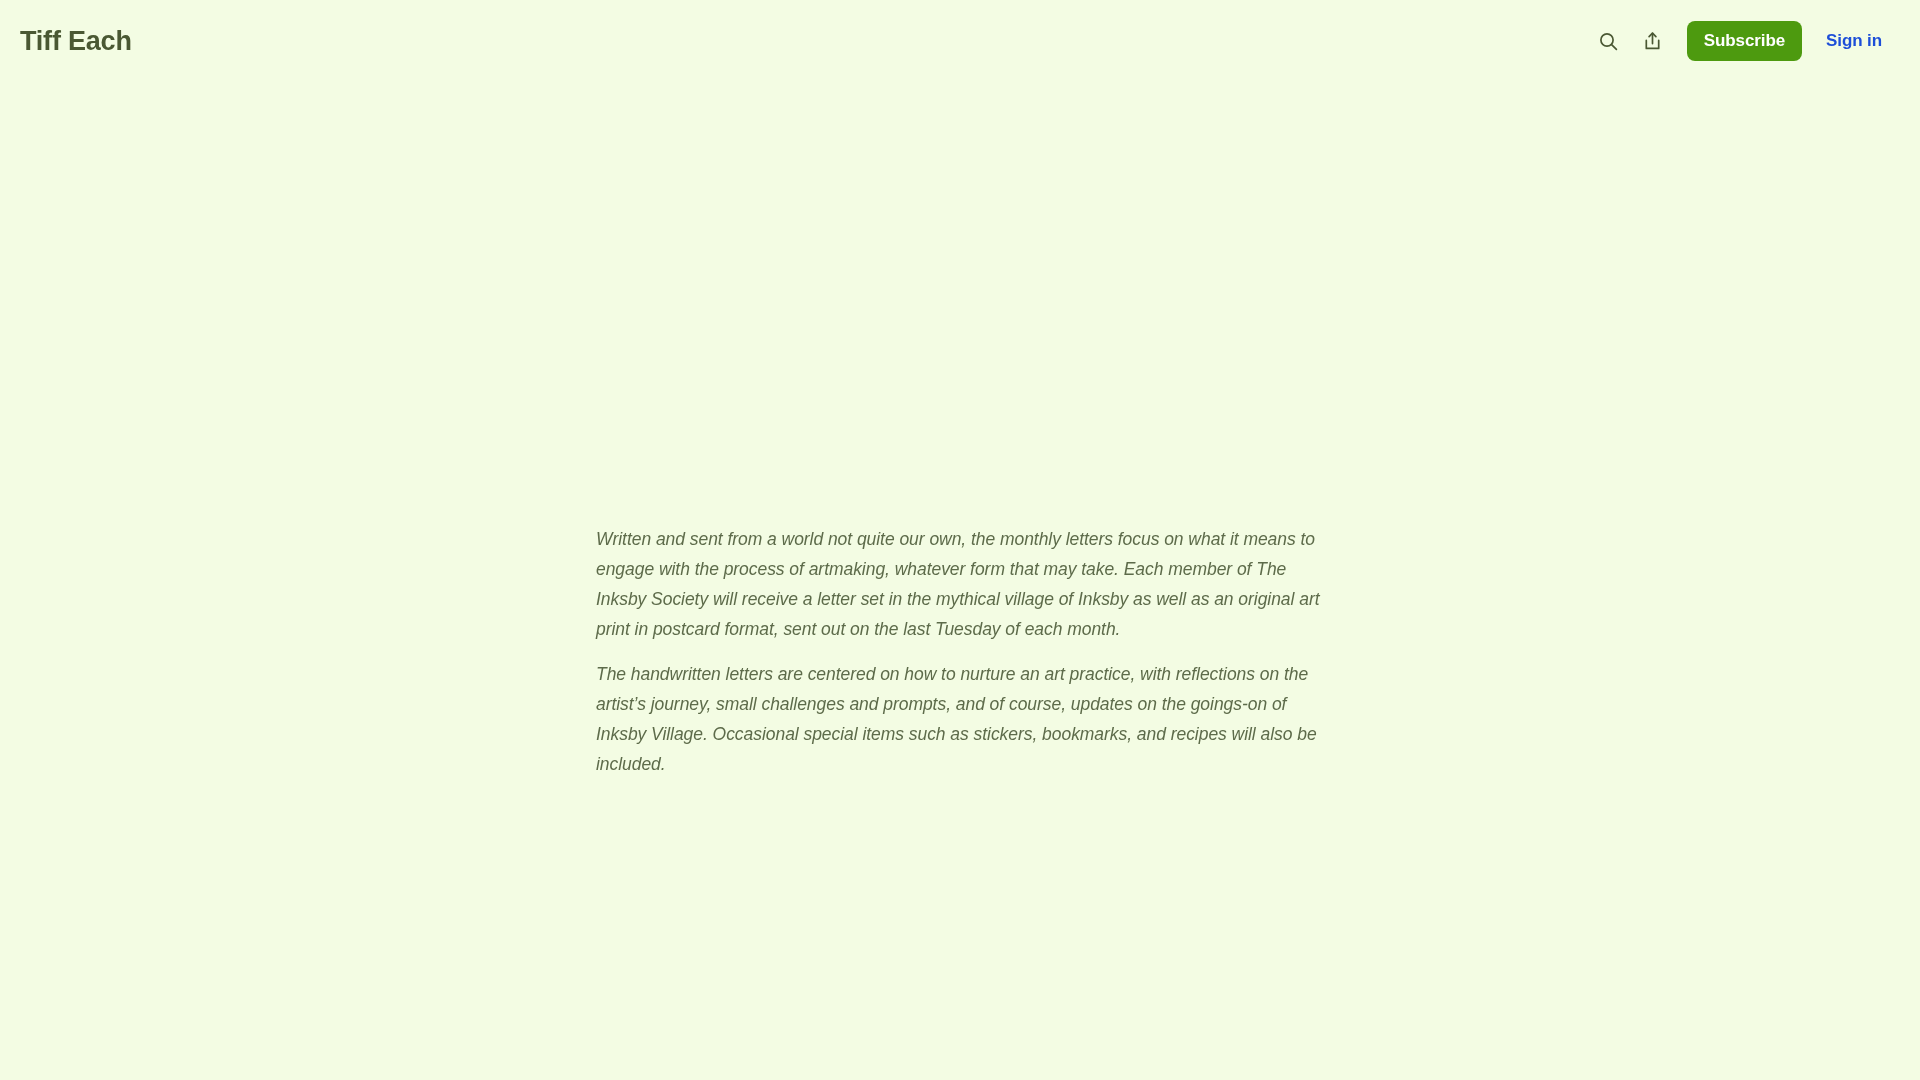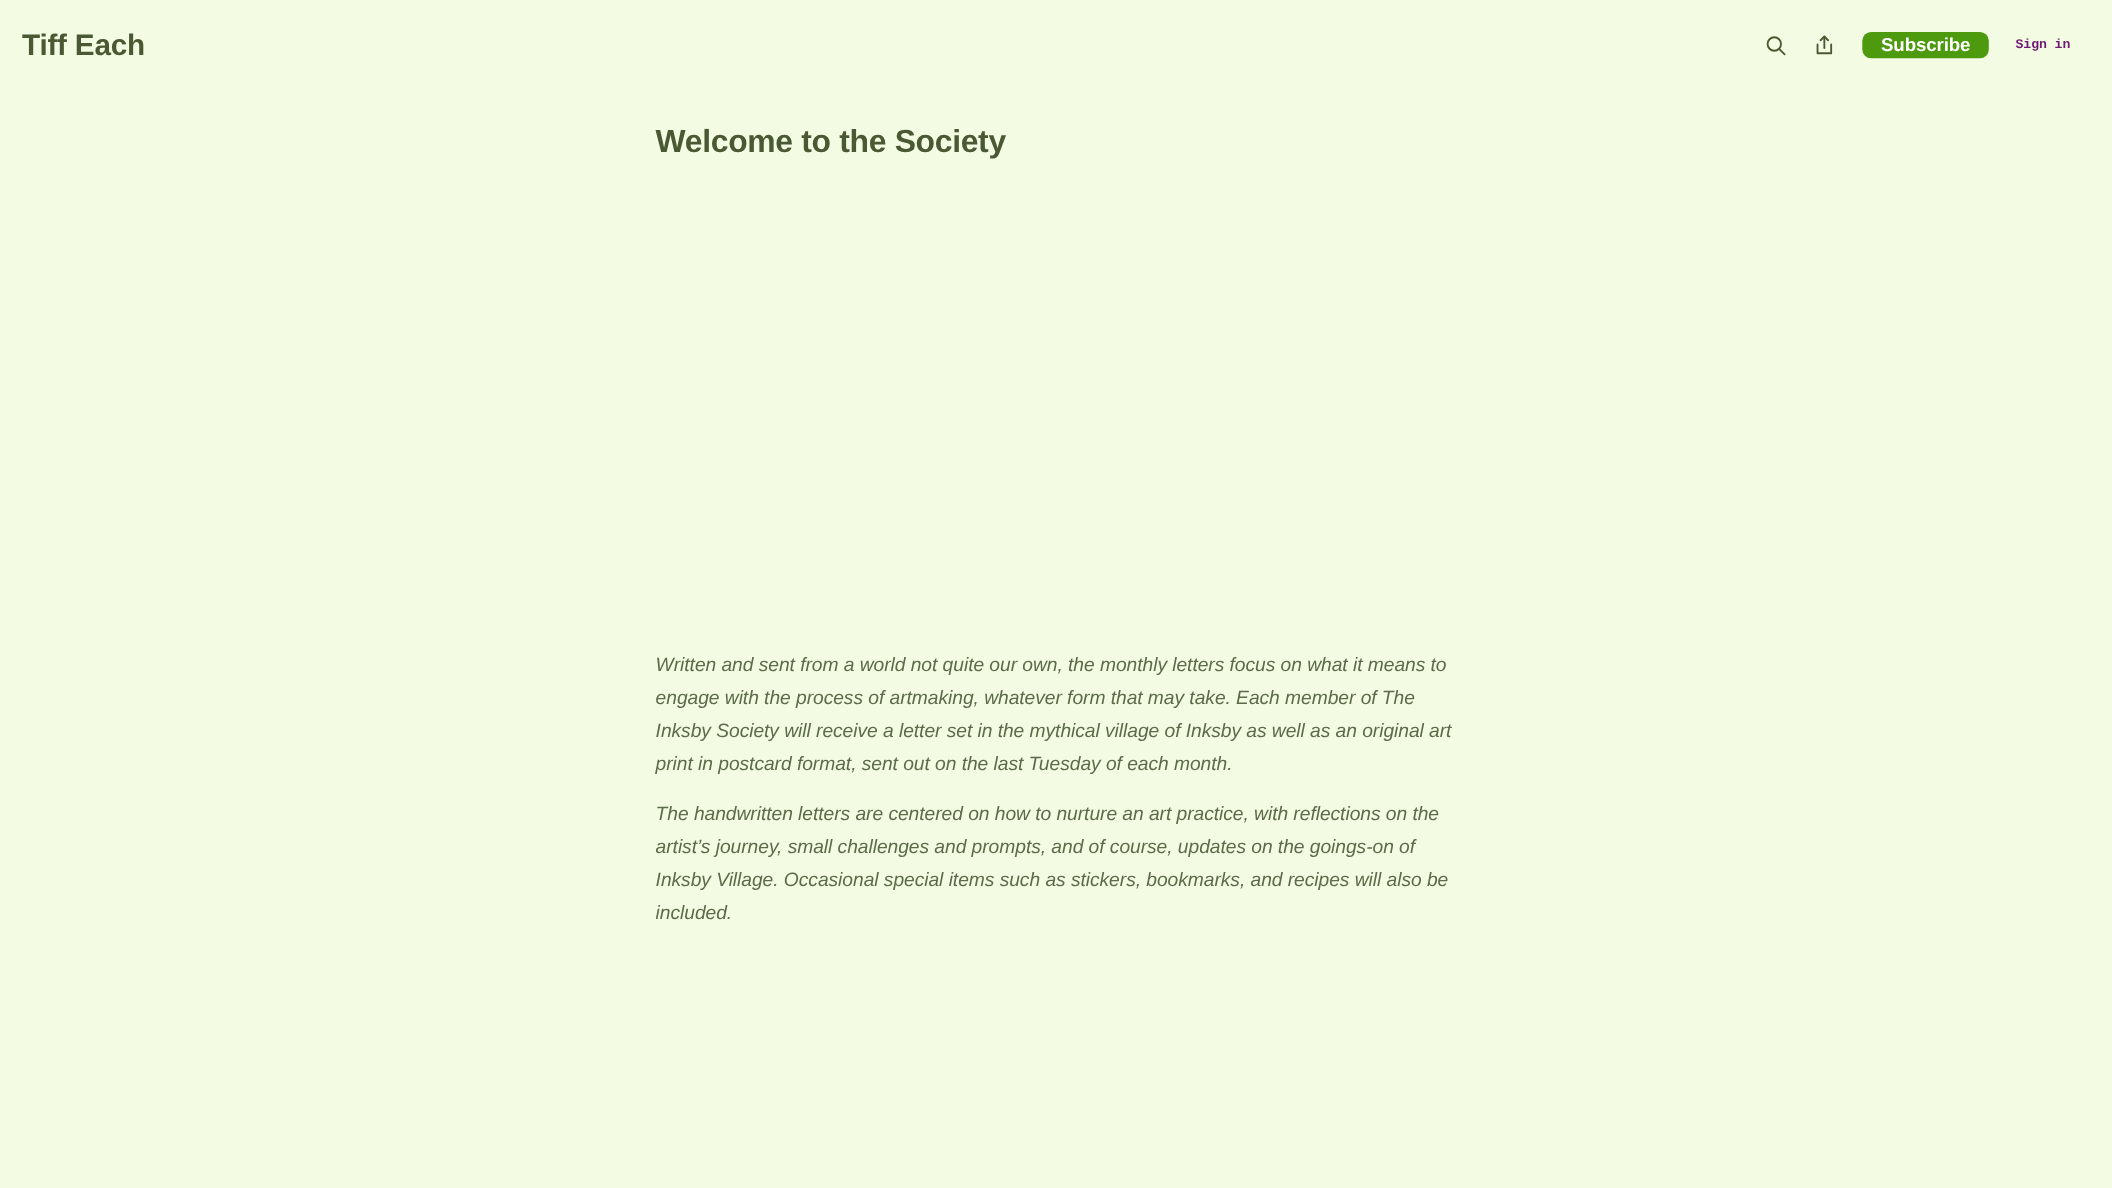--- a/index.html
+++ b/index.html
@@ -53,21 +53,21 @@
     padding: 0;
     cursor: pointer;
     color: #4a5833;
   }
   .icon-btn svg { display: block; }
 
   .subscribe-btn {
     display: inline-flex;
     align-items: center;
     justify-content: center;
-    height: 24px;
+    height: 40px;
     padding: 0 17px;
     margin-left: 12px;
     background: #4d9a0f;
     color: #ffffff;
     font-size: 17px;
     font-weight: 700;
     border: none;
     border-radius: 8px;
     cursor: pointer;
     white-space: nowrap;
@@ -75,27 +75,27 @@
     font-family: "Liberation Sans", sans-serif;
   }
   .signin-btn {
     display: inline-flex;
     align-items: center;
     height: 40px;
     padding: 0 14px;
     margin-left: 10px;
     background: none;
     border: none;
-    color: #701a75;
-    font-size: 12px;
+    color: #1d4ed8;
+    font-size: 17px;
     font-weight: 700;
     cursor: pointer;
     white-space: nowrap;
     letter-spacing: -0.1px;
-    font-family: Liberation Mono, monospace;
+    font-family: Liberation Sans, sans-serif;
   }
 
   
   .article {
     width: 730px;
     margin: 0 auto 0 596px;
     padding: 0;
   }
   .post-title {
     margin: 29px 0 0 0;
@@ -166,21 +166,20 @@
     </button>
 
     <button class="subscribe-btn">Subscribe</button>
 
     <button class="signin-btn">Sign in</button>
   </div>
 </header>
 
 <main class="article">
 
-  <h1 class="post-title">Welcome to the Society</h1>
 
   <div class="hero-placeholder"></div>
 
 
   <p class="body-p">Written and sent from a world not quite our own, the monthly letters focus on what it means to engage with the process of artmaking, whatever form that may take. Each member of The Inksby Society will receive a letter set in the mythical village of Inksby as well as an original art print in postcard format, sent out on the last Tuesday of each month.</p>
 
   <p class="body-p">The handwritten letters are centered on how to nurture an art practice, with reflections on the artist’s journey, small challenges and prompts, and of course, updates on the goings-on of Inksby Village. Occasional special items such as stickers, bookmarks, and recipes will also be included.</p>
 
 </main>
 

